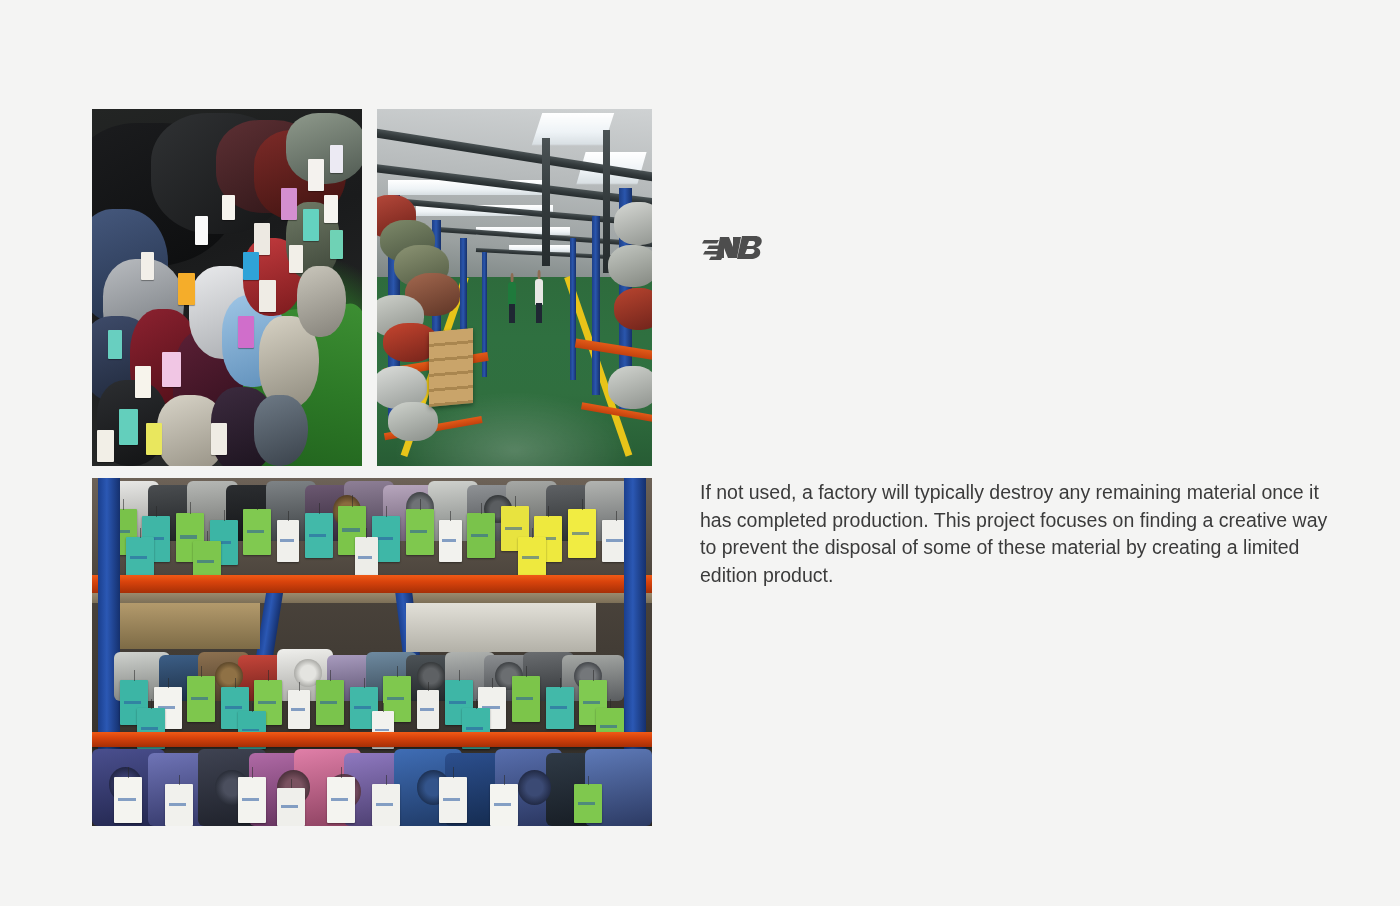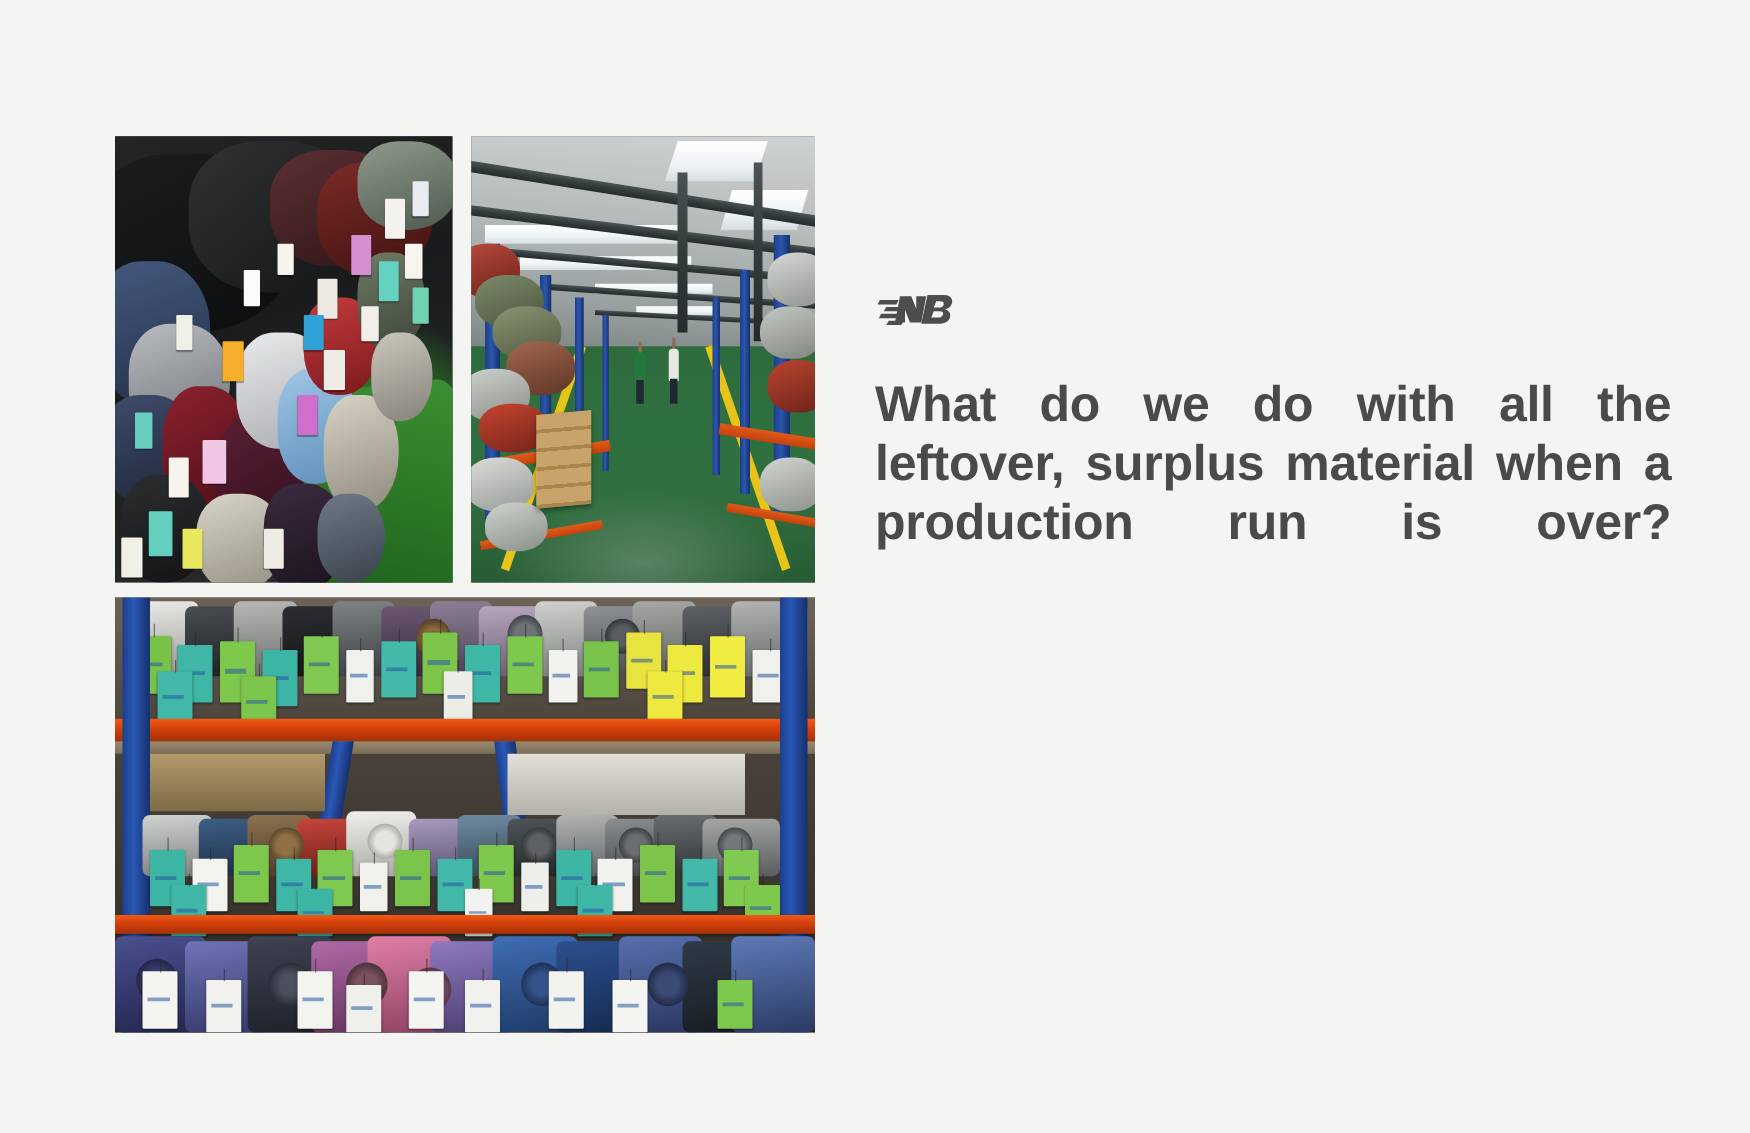--- a/index.html
+++ b/index.html
@@ -540,15 +540,15 @@
         <path d="M6 40 L36 40 L32 47 L2 47 Z"></path>
         <path d="M18 51 L42 51 L38 58 L14 58 Z"></path>
 
         <path d="M36 12 L54 12 L62 32 L62 12 L78 12 L70 54 L52 54 L44 34 L44 54 L28 54 Z"></path>
 
         <path d="M80 10 L106 10 C118 10 122 18 118 26 C116 30 112 32 108 33 C114 34 118 39 116 46 C114 53 106 56 98 56 L70 56 Z M94 20 L90 30 L100 30 C104 30 106 27 106 24 C106 21 104 20 100 20 Z M90 36 L86 46 L98 46 C102 46 105 43 105 40 C105 37 103 36 99 36 Z"></path>
       </g>
     </svg>
   </div>
 
-  <h1 id="headline">What do we do with all the leftover, surplus material when a production run is over?</h1>
-
+
+  <p id="body-copy">If not used, a factory will typically destroy any remaining material once it has completed production. This project focuses on finding a creative way to prevent the disposal of some of these material by creating a limited edition product.</p>
 </div>
 
 </body></html>

